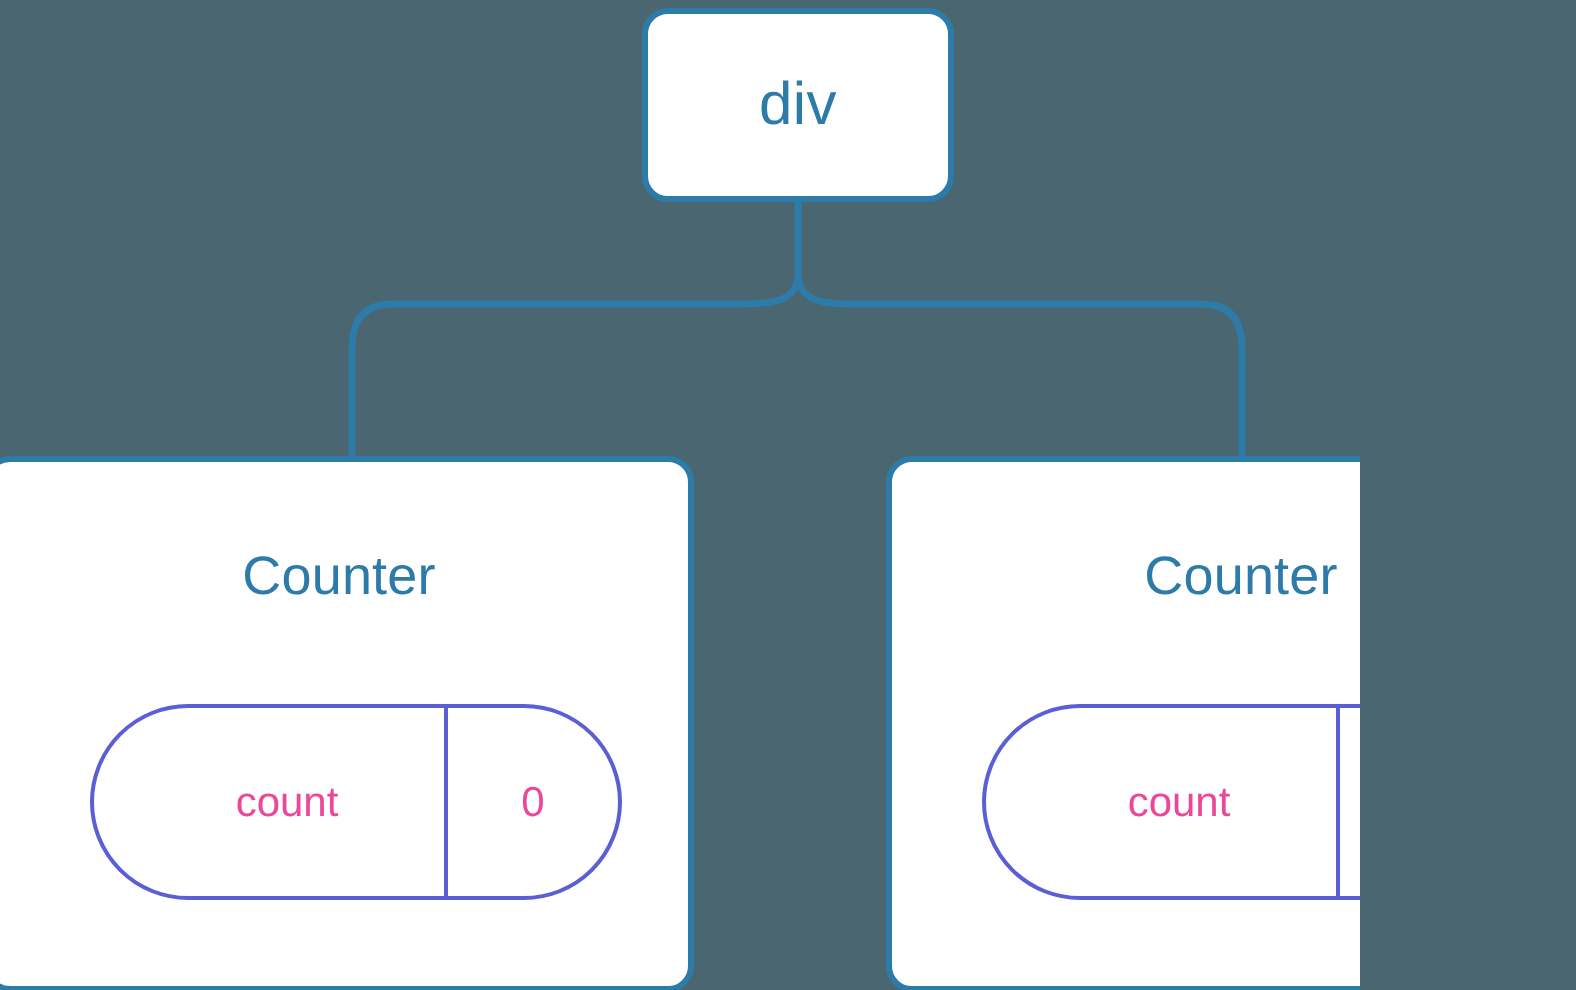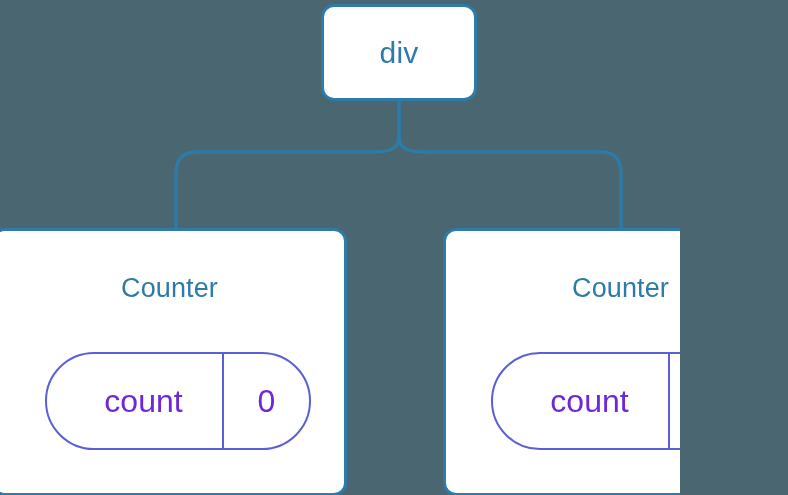--- a/index.html
+++ b/index.html
@@ -90,22 +90,22 @@
     background: transparent;
   }
   .node-child.left  .state-pill { left: 50px; }
   .node-child.right .state-pill { left: 45px; }
 
   .pill-key,
   .pill-value {
     display: flex;
     align-items: center;
     justify-content: center;
-    color: #6d28d9;
-    font-size: 32px;
+    color: #ec4899;
+    font-size: 21px;
     line-height: 1;
     box-sizing: border-box;
   }
   .pill-key {
     flex: 0 0 175px;
     padding-left: 18px;
   }
   .pill-divider {
     width: 2px;
     background: #5b5fd6;

